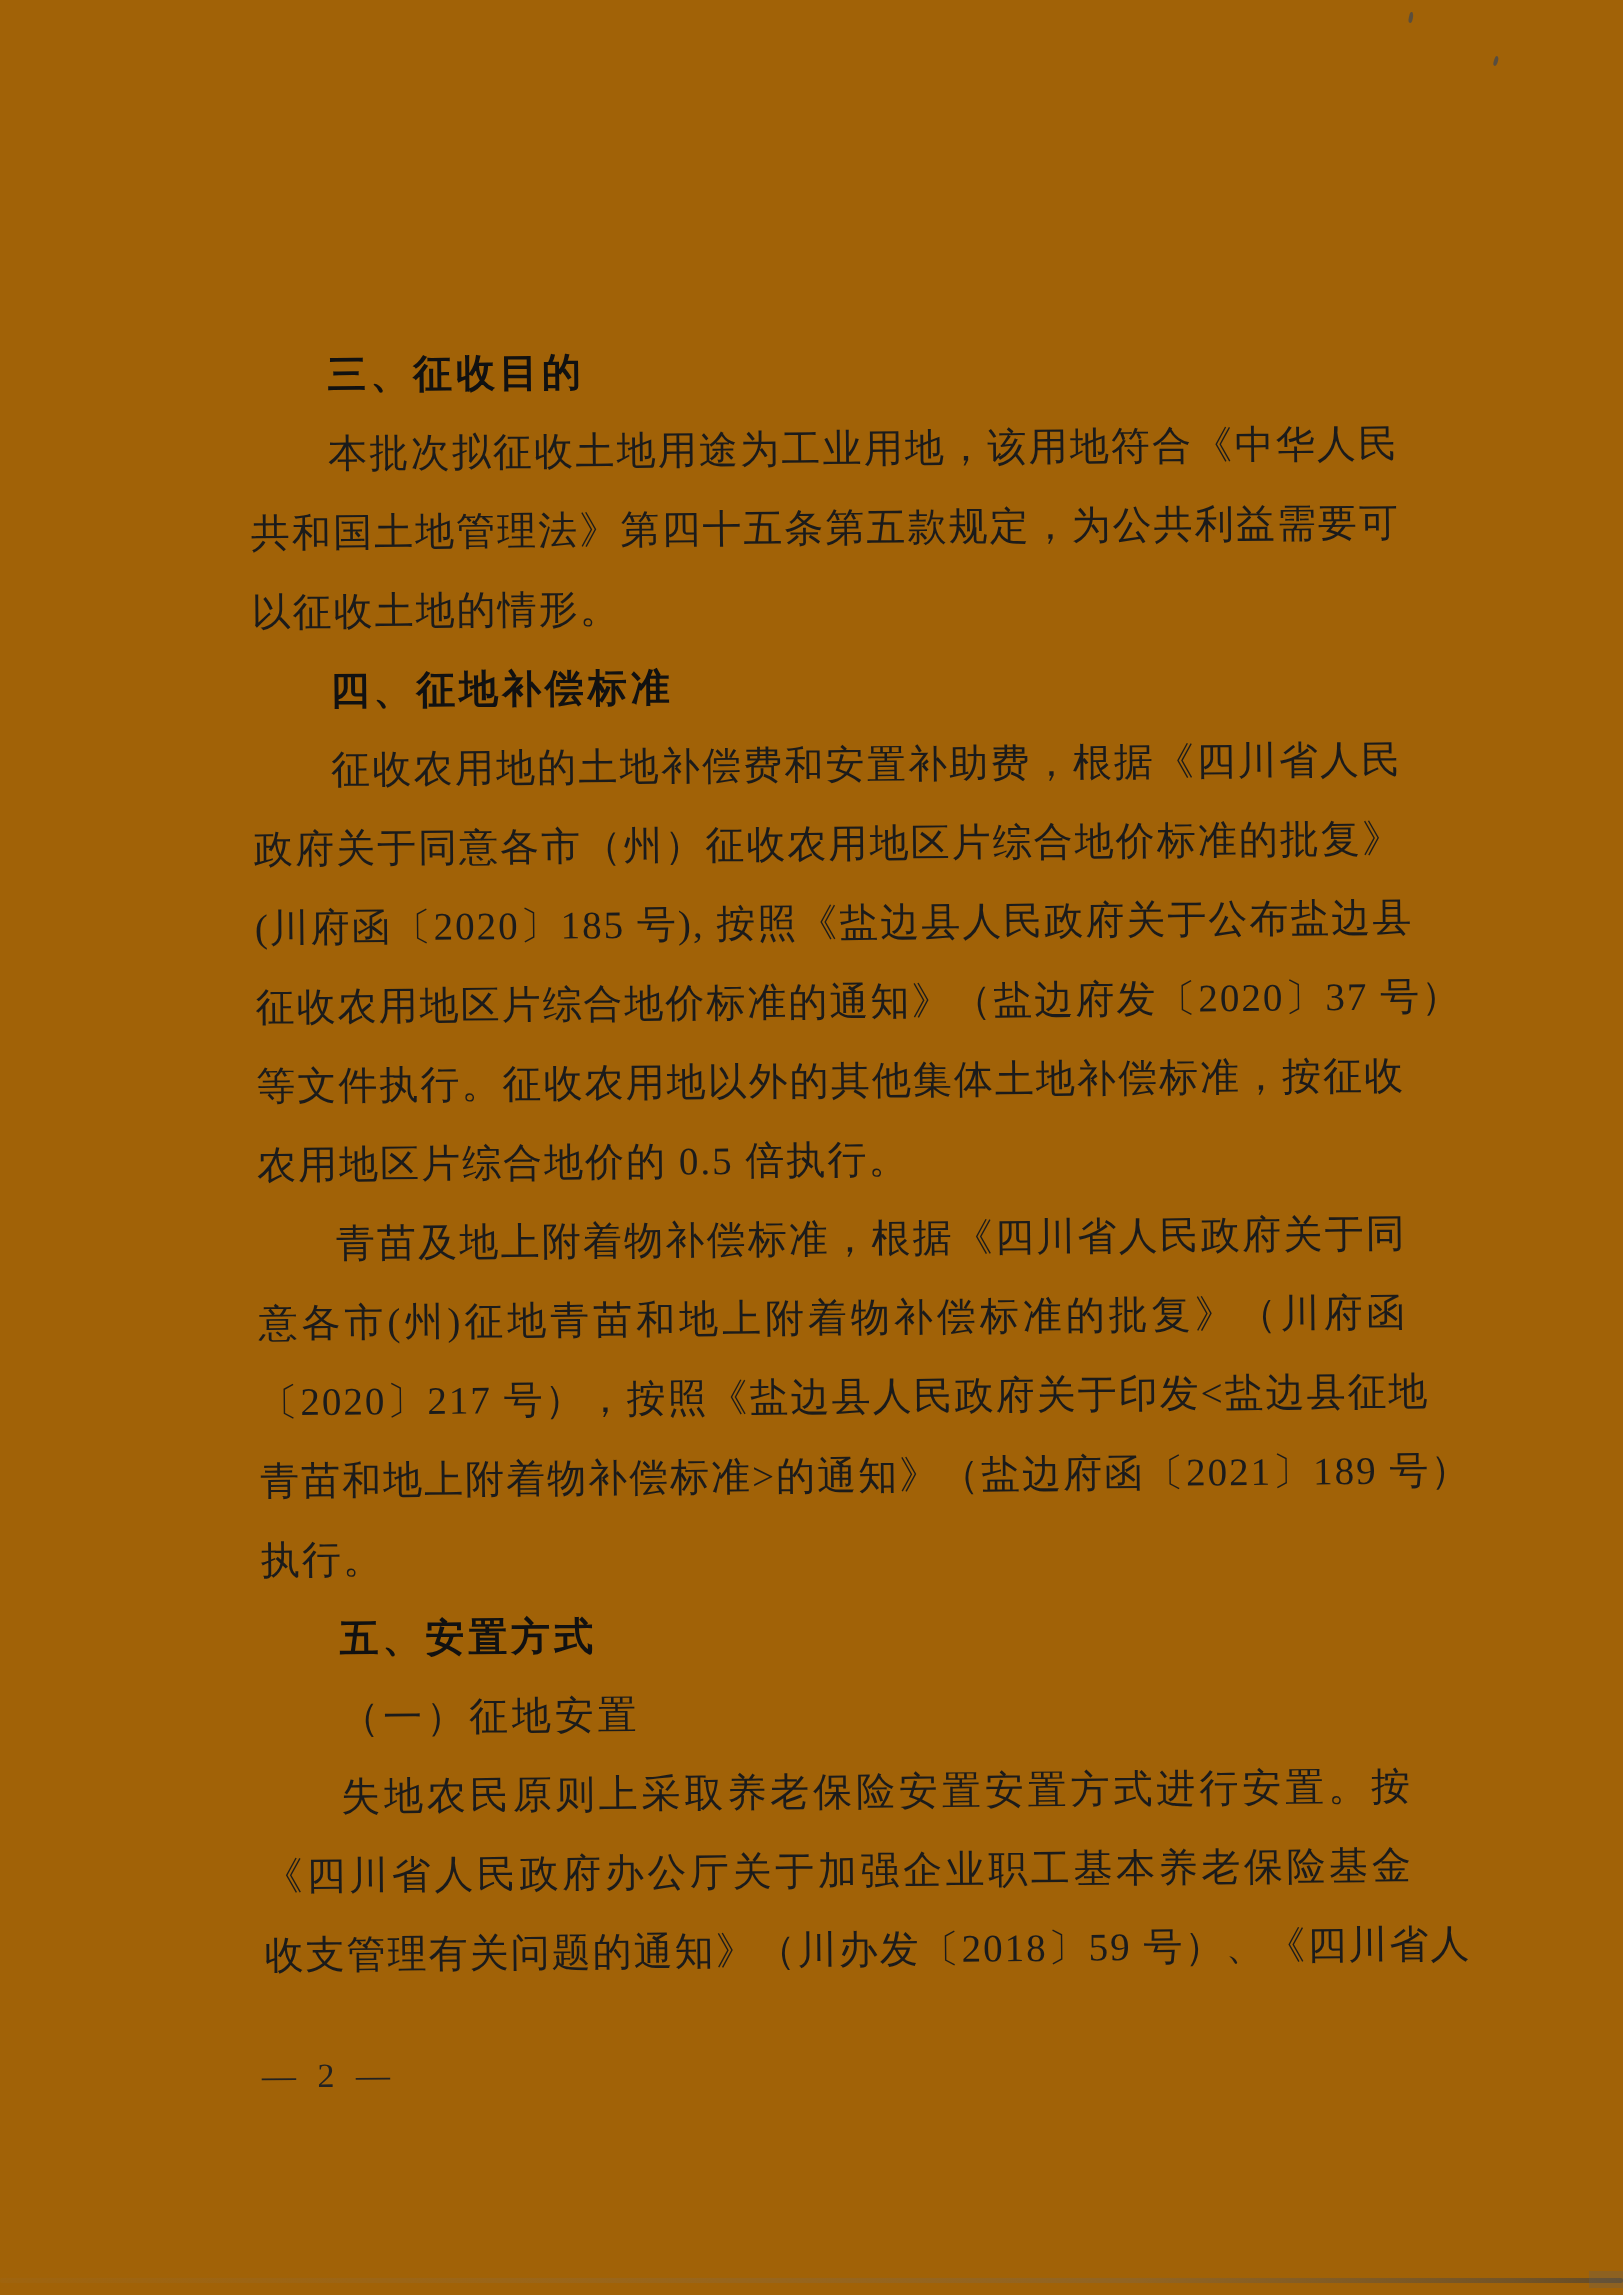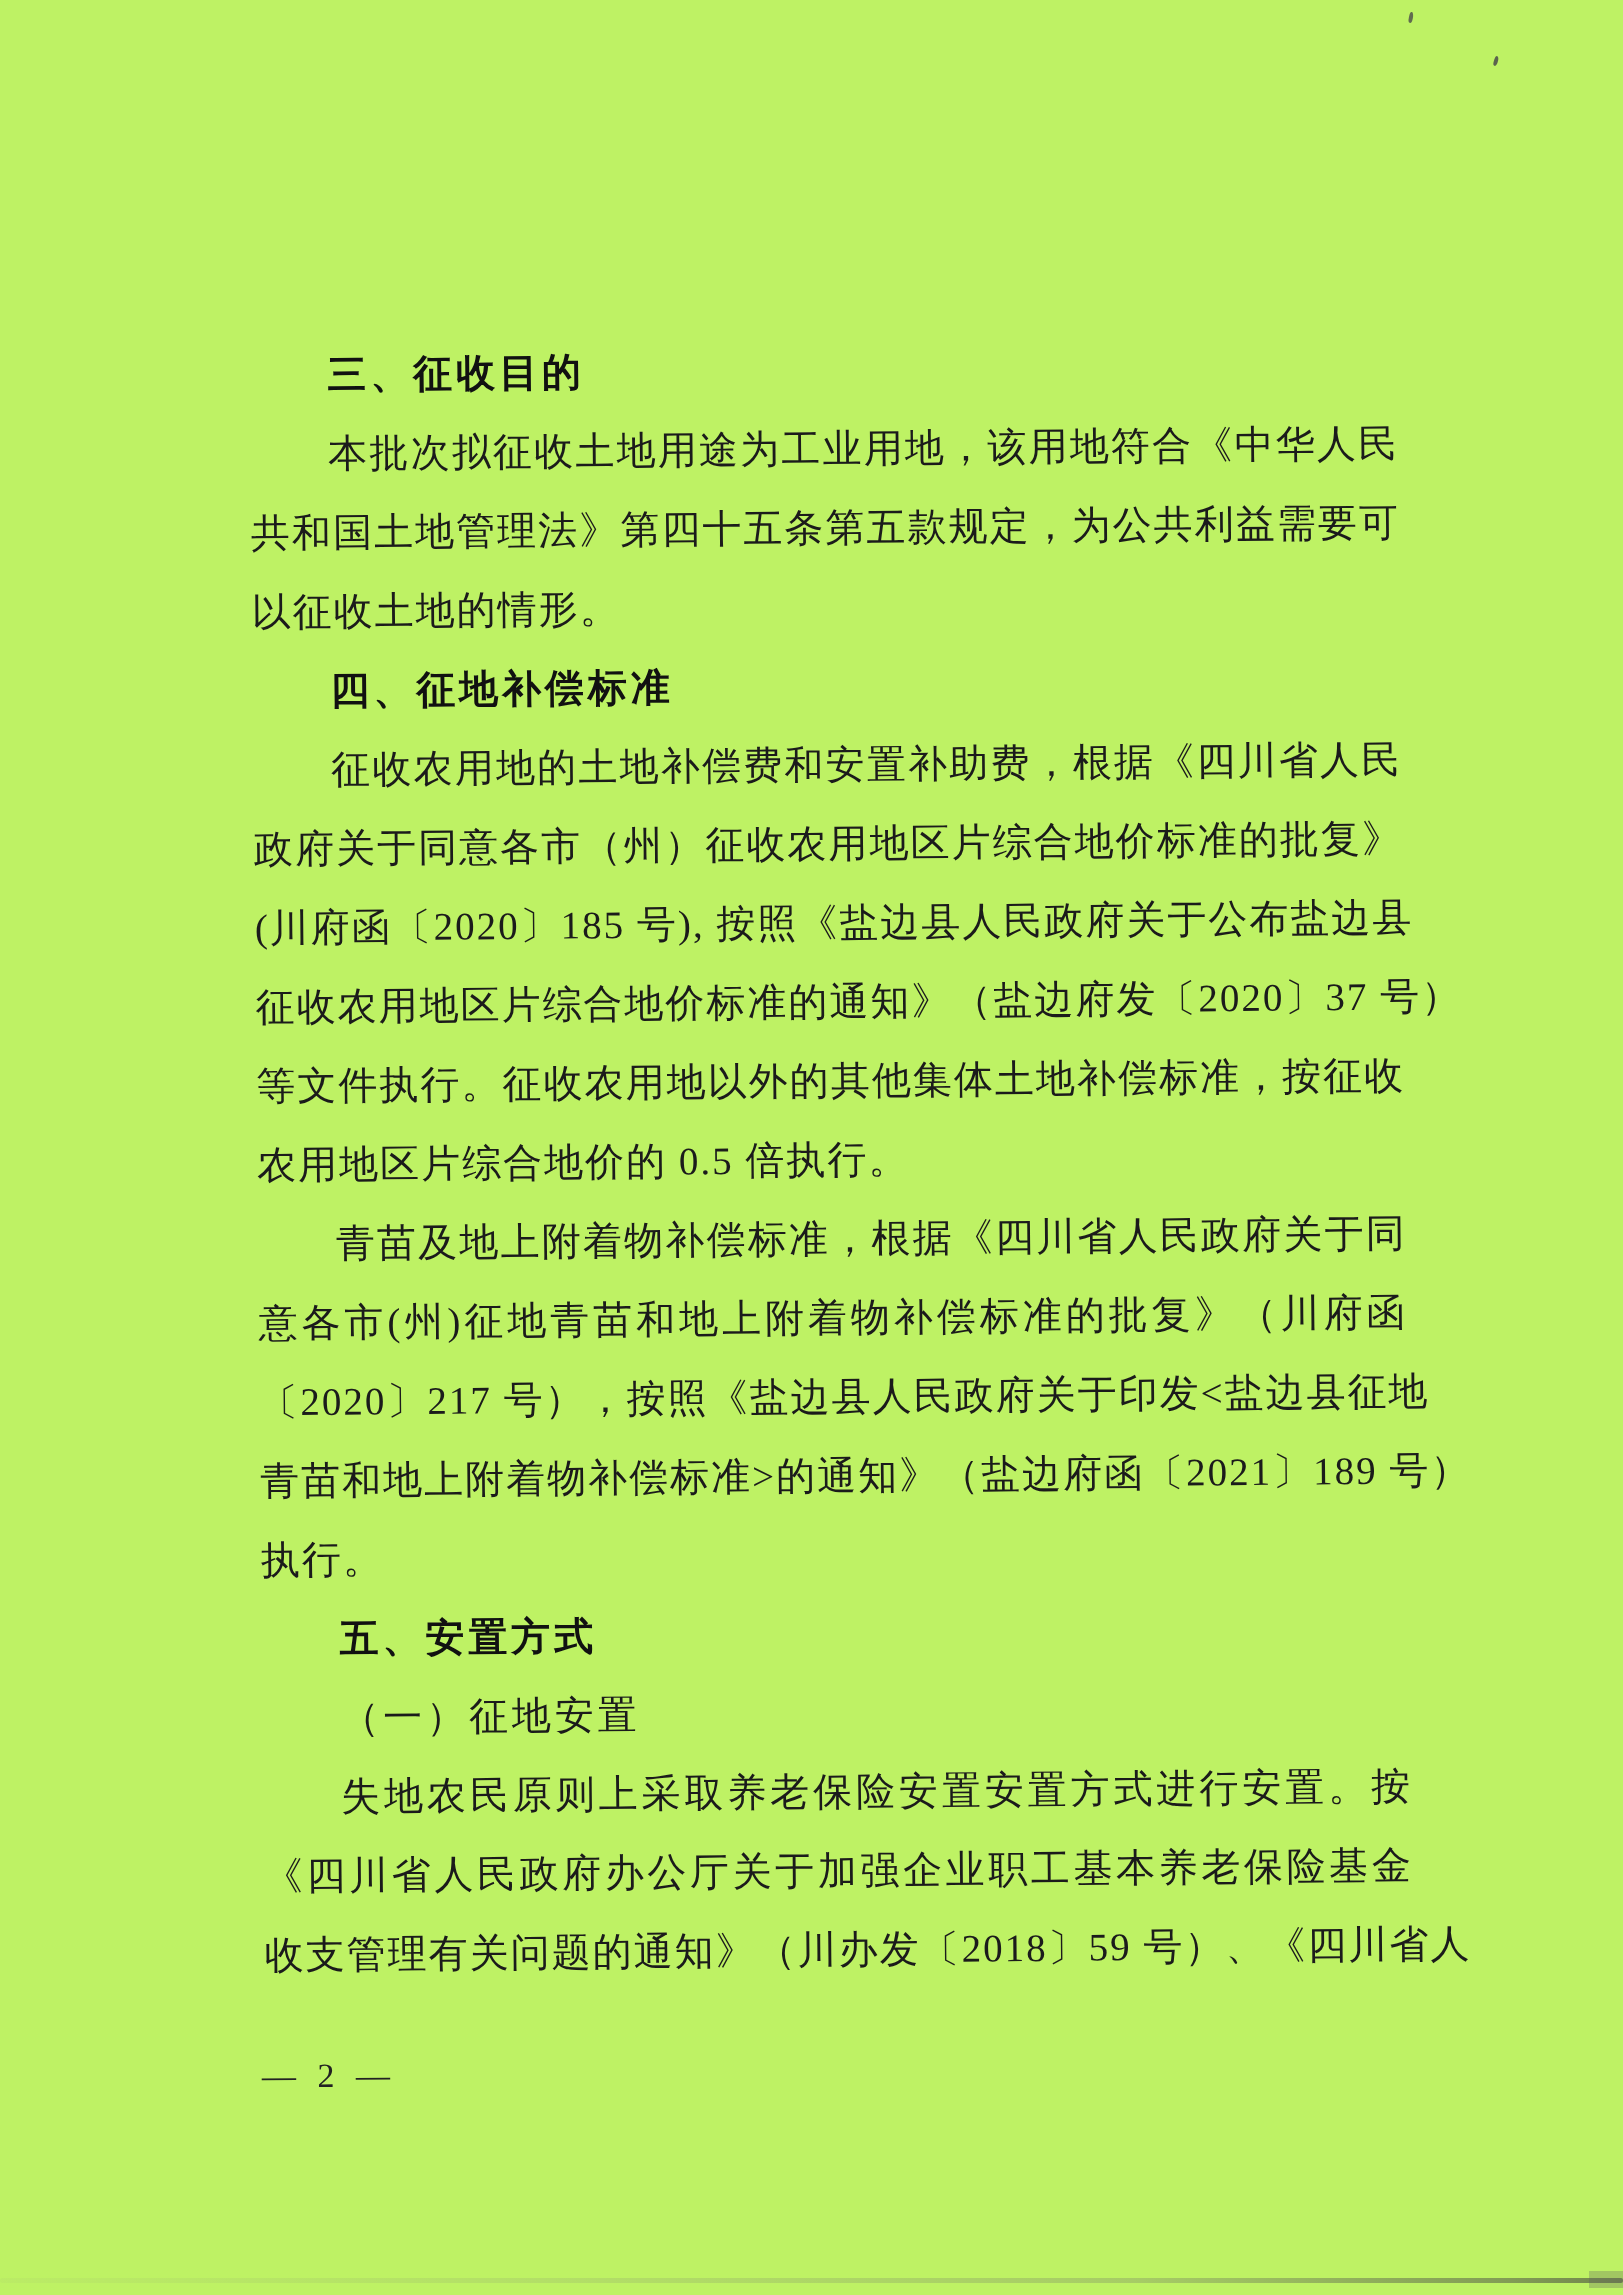--- a/index.html
+++ b/index.html
@@ -4,21 +4,21 @@
 <style>
   html, body { margin: 0; padding: 0; }
   body {
     width: 1623px; height: 2295px;
     background: #f4f4f2;
     font-family: "Liberation Serif", "DejaVu Serif", serif;
   }
   .page {
     position: absolute; left: 0; top: 0;
     width: 1623px; height: 2295px;
-    background: #bef264;
+    background: #a16207;
     overflow: hidden;
   }
   
   .text-block {
     position: absolute;
     left: 257px; top: 330px;
     width: 1149px;
     transform: rotate(-0.55deg);
     transform-origin: 50% 50%;
     color: #1b1b1b;

